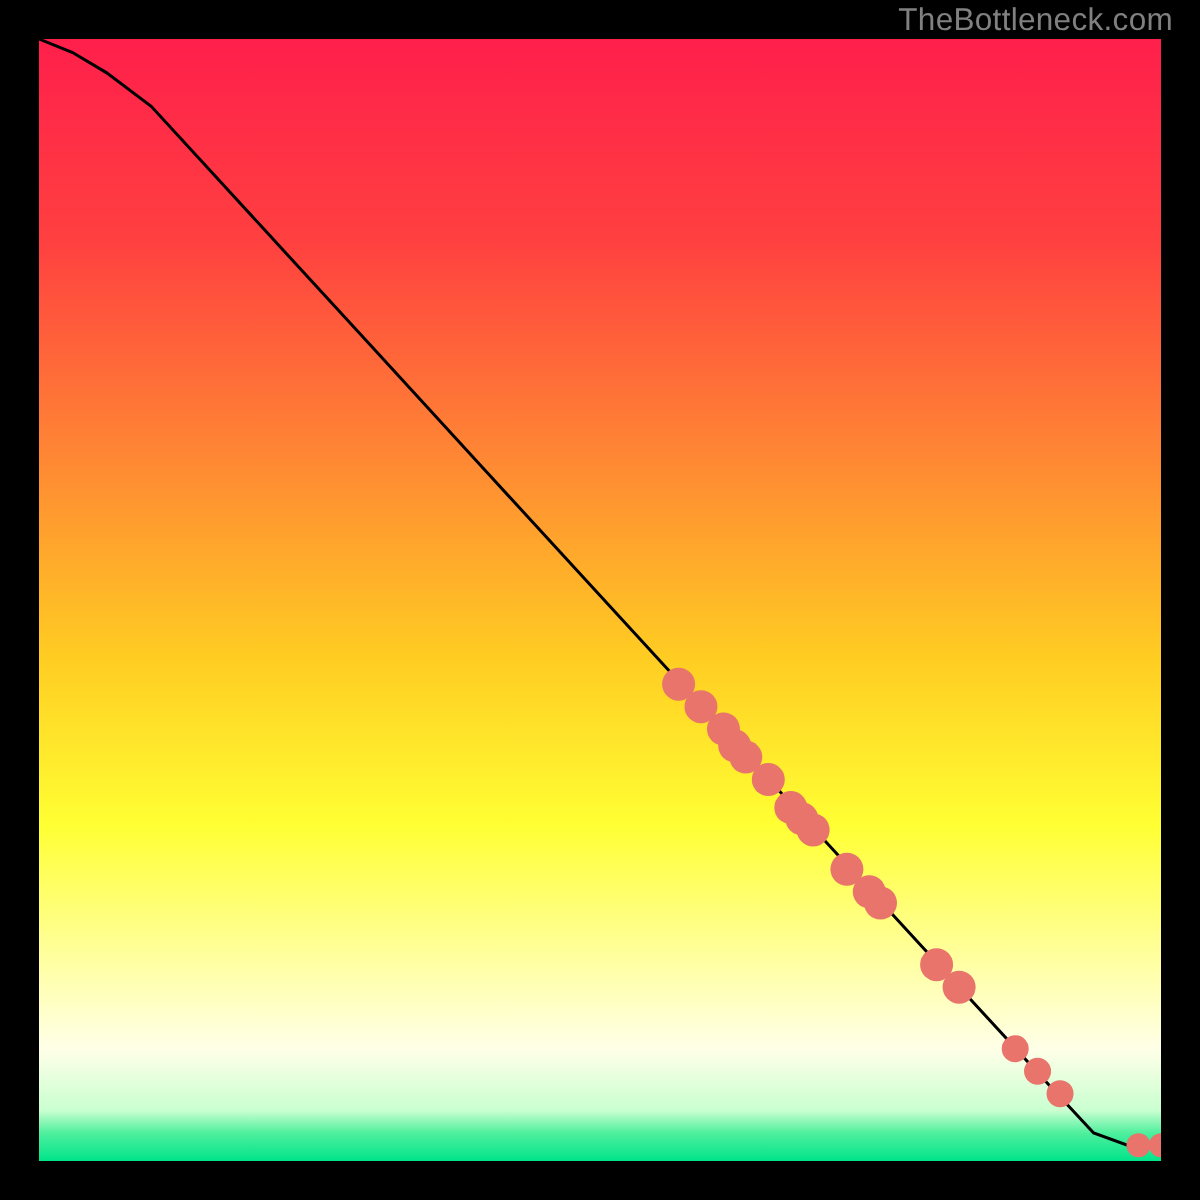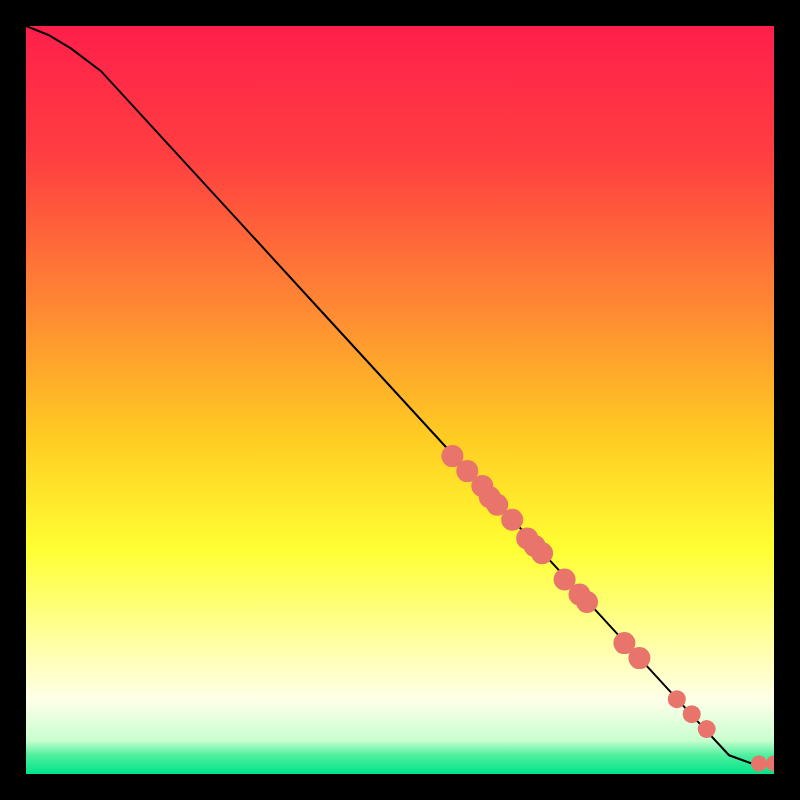--- a/index.html
+++ b/index.html
@@ -35,20 +35,21 @@
   }
   svg {
     display: block;
   }
 </style>
 </head>
 <body>
 
 <div class="stage">
 
+  <div class="attribution">TheBottleneck.com</div>
 
   <div class="plot-box">
     <svg id="chart-svg" width="748" height="748" viewBox="0 0 748 748">
       <defs>
         <linearGradient id="bg-grad" x1="0" y1="0" x2="0" y2="1">
             <stop offset="0%" stop-color="#ff1f4b"></stop>
             <stop offset="18%" stop-color="#ff4040"></stop>
             <stop offset="38%" stop-color="#ff8a33"></stop>
             <stop offset="55.00000000000001%" stop-color="#ffcc22"></stop>
             <stop offset="70%" stop-color="#ffff33"></stop>

